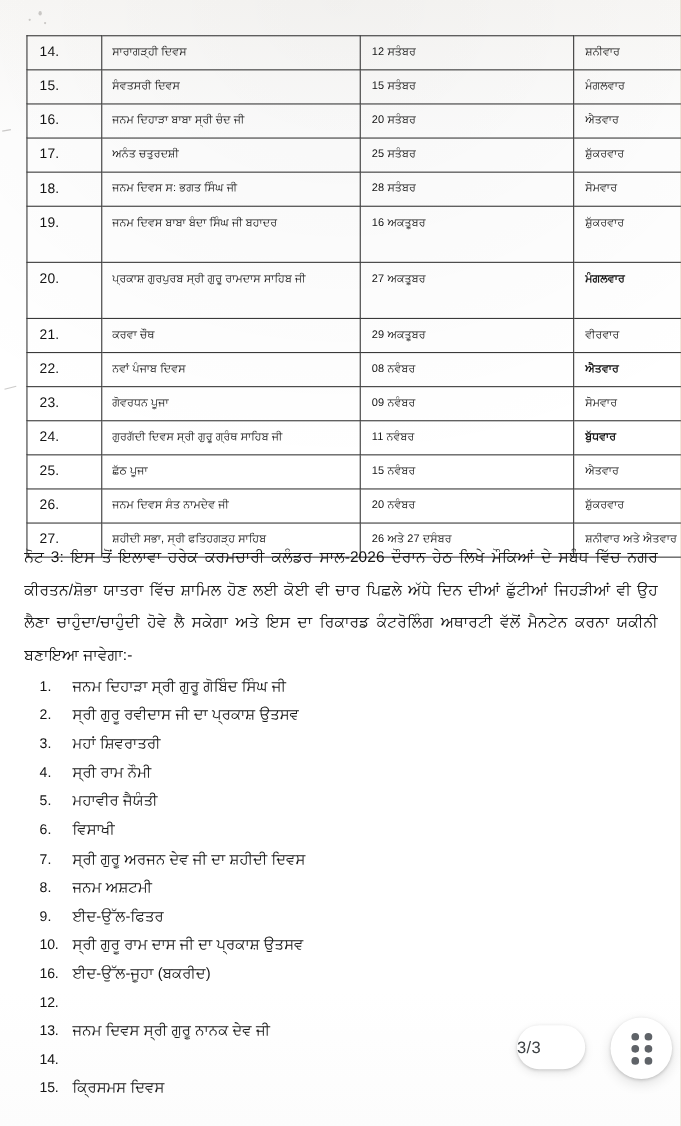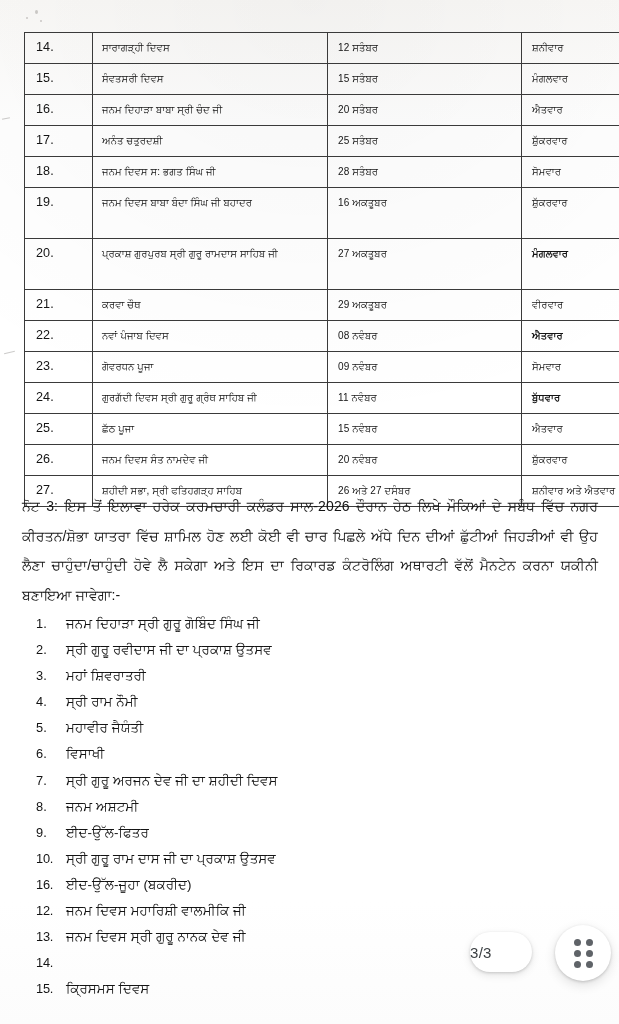--- a/index.html
+++ b/index.html
@@ -302,21 +302,20 @@
       <div class="list-row">
         <span class="list-num wide">10.</span>
         <span class="list-text">ਸ੍ਰੀ ਗੁਰੂ ਰਾਮ ਦਾਸ ਜੀ ਦਾ ਪ੍ਰਕਾਸ਼ ਉਤਸਵ</span>
       </div>
       <div class="list-row">
         <span class="list-num wide">16.</span>
         <span class="list-text">ਈਦ-ਉੱਲ-ਜੂਹਾ (ਬਕਰੀਦ)</span>
       </div>
       <div class="list-row">
         <span class="list-num wide">12.</span>
-        <span class="list-text">ਜਨਮ ਦਿਵਸ ਮਹਾਰਿਸ਼ੀ ਵਾਲਮੀਕਿ ਜੀ</span>
       </div>
       <div class="list-row">
         <span class="list-num wide">13.</span>
         <span class="list-text">ਜਨਮ ਦਿਵਸ ਸ੍ਰੀ ਗੁਰੂ ਨਾਨਕ ਦੇਵ ਜੀ</span>
       </div>
       <div class="list-row">
         <span class="list-num wide">14.</span>
       </div>
       <div class="list-row">
         <span class="list-num wide">15.</span>

